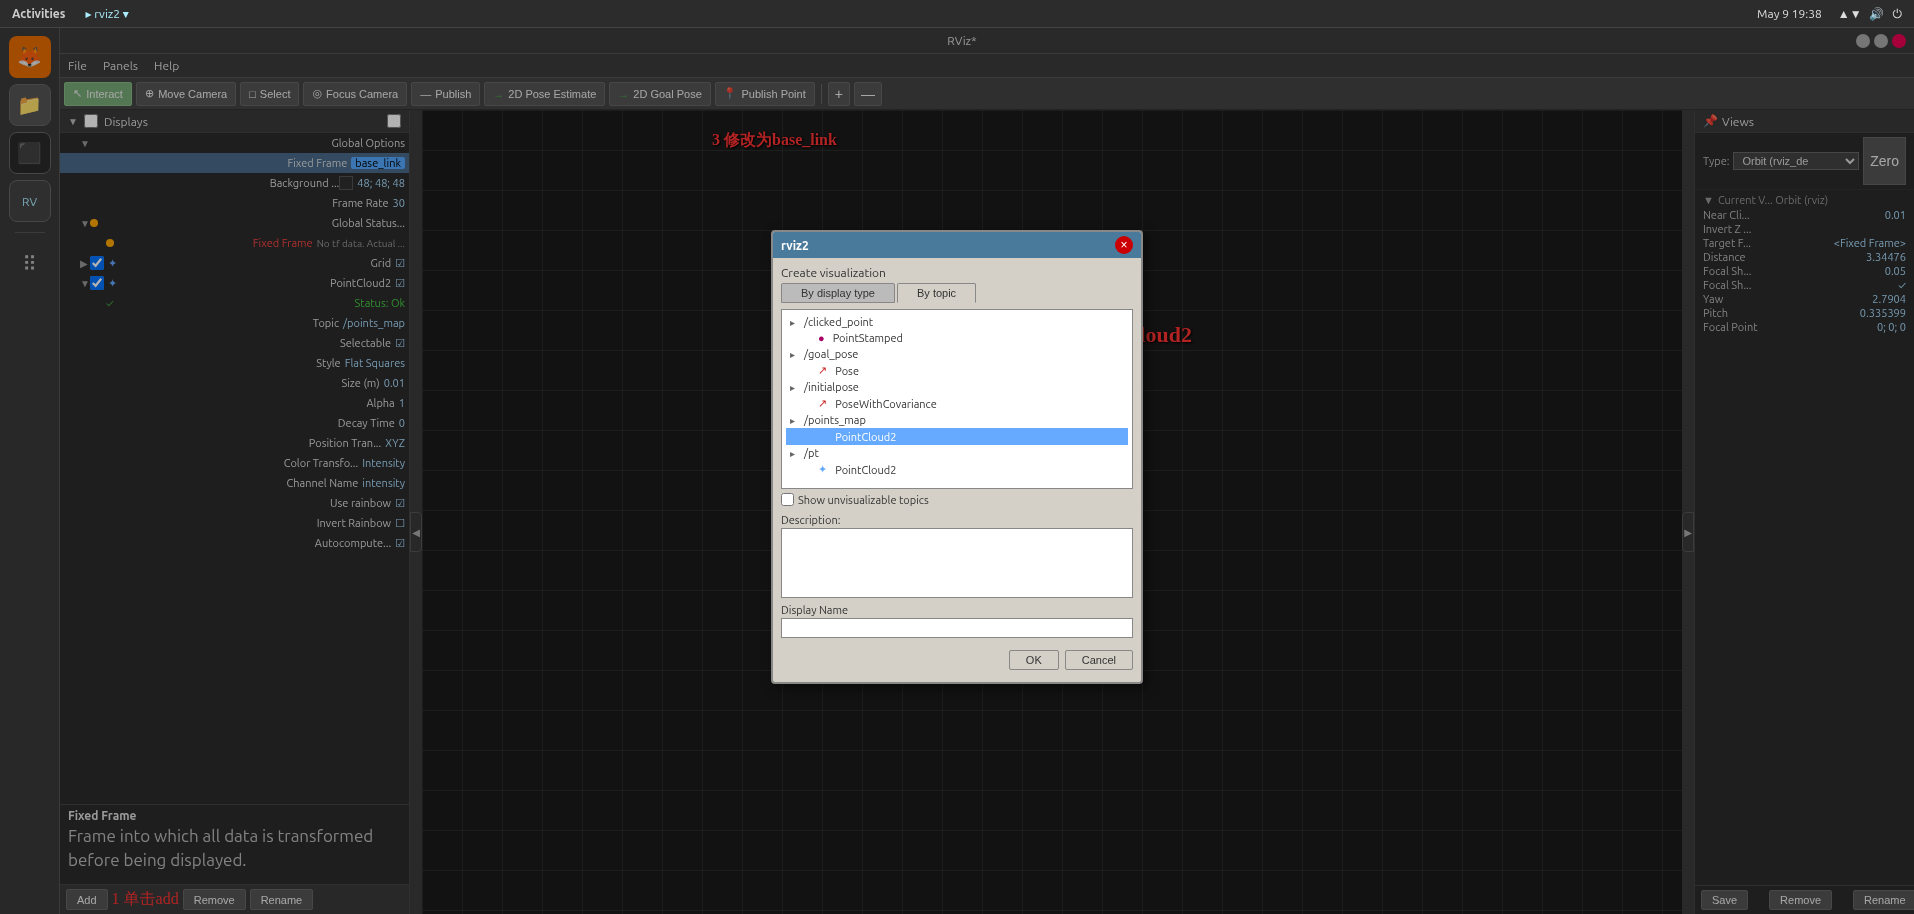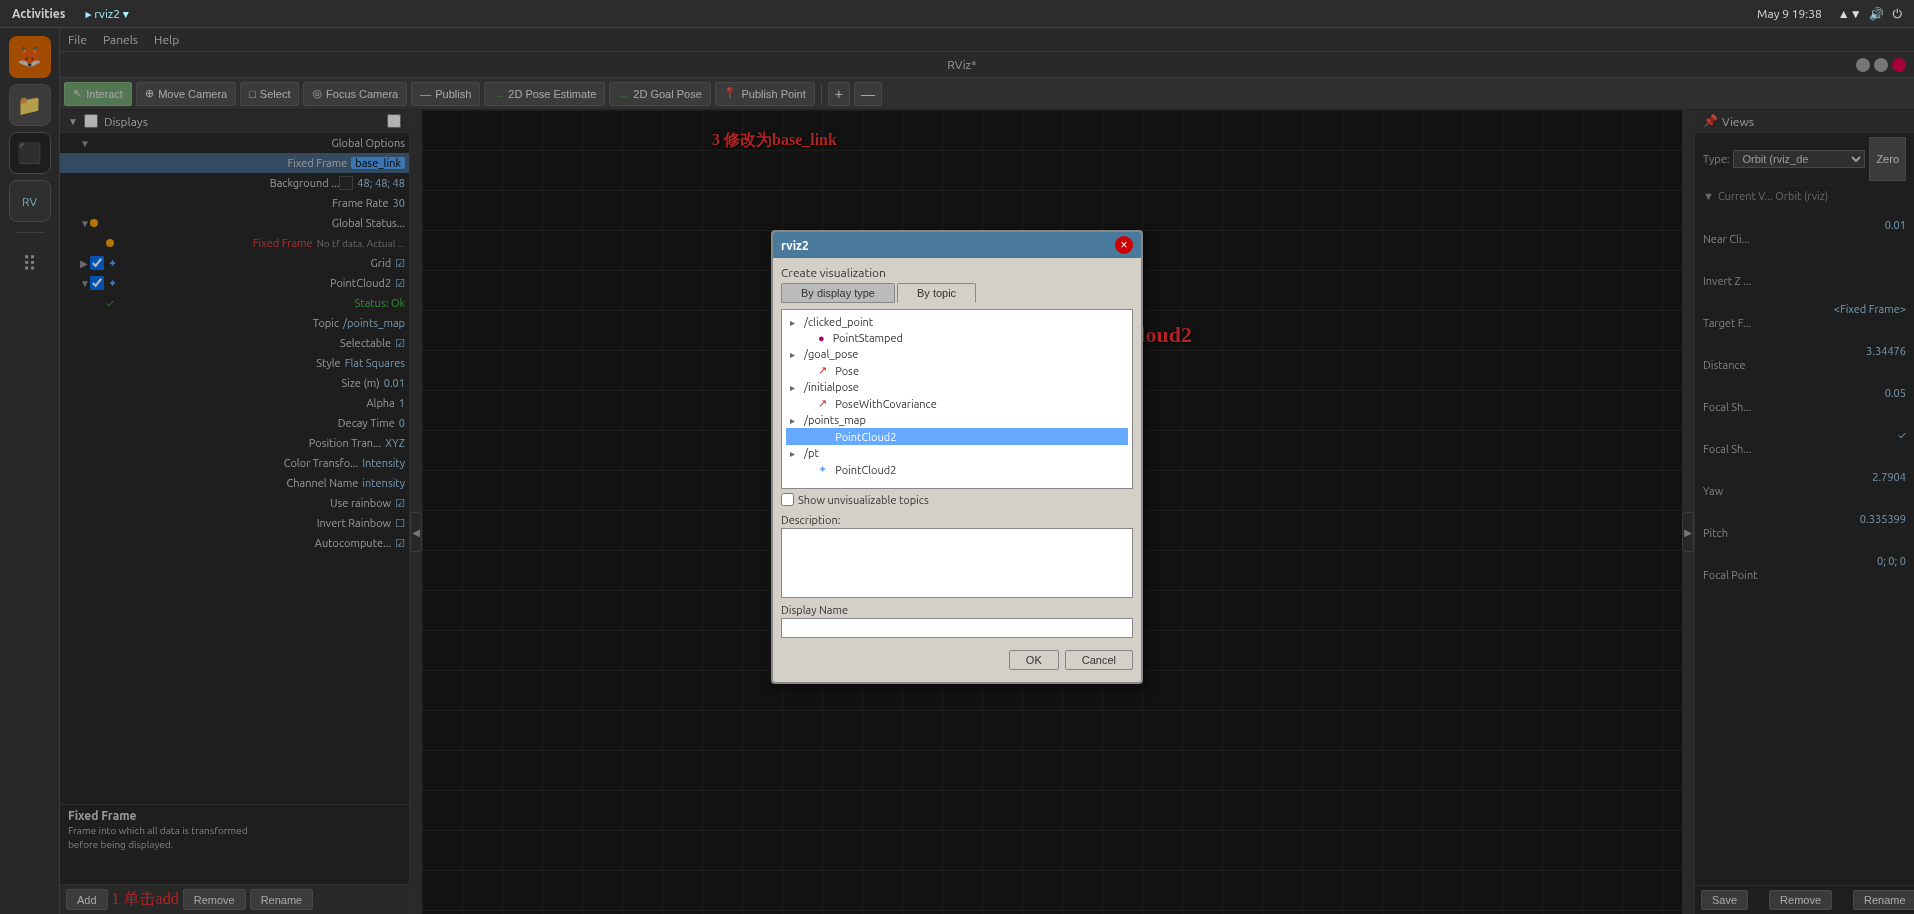--- a/index.html
+++ b/index.html
@@ -35,43 +35,43 @@
     .tree-value { color: #adf; font-size: 11px; margin-left: 4px; }
     .tree-value.blue { background: #5af; color: #000; padding: 0 4px; border-radius: 2px; }
     .expand-arrow { width: 10px; font-size: 10px; color: #999; }
     .dot { width: 8px; height: 8px; border-radius: 50%; display: inline-block; margin-right: 4px; }
     .dot.orange { background: #fa0; }
     .color-swatch { width: 14px; height: 14px; background: #303030; border: 1px solid #555; display: inline-block; }
 
     
     #statusbar { background: #2b2b2b; border-top: 1px solid #444; padding: 4px 8px; min-height: 80px; }
     #statusbar .status-title { font-weight: bold; font-size: 12px; color: #ddd; margin-bottom: 2px; }
-    #statusbar .status-desc { font-size: 10px; color: #bbb; line-height: 1.4; }
+    #statusbar .status-desc { font-size: 17px; color: #bbb; line-height: 1.4; }
 
     
     #bottom-buttons { background: #3a3a3a; border-top: 1px solid #444; padding: 4px 6px; display: flex; gap: 4px; }
     .bottom-btn { background: #555; border: 1px solid #666; color: #eee; font-size: 11px; padding: 3px 10px; cursor: pointer; border-radius: 2px; }
     .bottom-btn:disabled { color: #888; cursor: default; }
 
     
     #viewport { flex: 1; background: #1a1a1a; position: relative; overflow: hidden; }
     .grid-overlay { position: absolute; inset: 0; background-image: linear-gradient(rgba(80,80,80,0.3) 1px, transparent 1px), linear-gradient(90deg, rgba(80,80,80,0.3) 1px, transparent 1px); background-size: 40px 40px; }
     .annotation-text { position: absolute; font-size: 24px; font-weight: bold; color: #ff3333; font-family: 'SimSun', serif; text-shadow: 1px 1px 2px #000; }
 
     
     #right-panel { width: 220px; background: #2b2b2b; border-left: 1px solid #444; display: flex; flex-direction: column; }
     #views-header { background: #3a3a3a; padding: 4px 8px; border-bottom: 1px solid #444; font-size: 12px; color: #ddd; display: flex; align-items: center; gap: 4px; }
     .views-type-row { display: flex; align-items: center; gap: 4px; padding: 4px 8px; border-bottom: 1px solid #333; }
     .views-type-row label { font-size: 11px; color: #bbb; }
     .views-type-select { background: #444; border: 1px solid #666; color: #ddd; font-size: 11px; padding: 1px 4px; flex: 1; }
-    .views-zero-btn { background: #555; border: 1px solid #666; color: #eee; font-size: 11px; padding: 15px 6px; cursor: pointer; }
+    .views-zero-btn { background: #555; border: 1px solid #666; color: #eee; font-size: 14px; padding: 15px 6px; cursor: pointer; }
     .views-section { padding: 4px 8px; }
     .views-section-title { font-size: 11px; color: #999; margin-bottom: 2px; display: flex; align-items: center; gap: 4px; }
     .views-row { display: flex; align-items: center; padding: 1px 0; font-size: 11px; }
-    .views-key { color: #bbb; flex: 1; margin-top: 28px; }
+    .views-key { color: #bbb; flex: 1; }
     .views-val { color: #adf; }
     .views-bottom-btns { margin-top: auto; border-top: 1px solid #444; padding: 4px 6px; display: flex; gap: 21px; }
     .views-bottom-btn { background: #555; border: 1px solid #666; color: #eee; font-size: 11px; padding: 3px 10px; cursor: pointer; border-radius: 2px; flex: 1; text-align: center; }
 
     
     #collapse-left { position: absolute; left: 350px; top: 50%; transform: translateY(-50%); width: 12px; height: 40px; background: #3a3a3a; border: 1px solid #555; display: flex; align-items: center; justify-content: center; cursor: pointer; z-index: 10; border-radius: 0 4px 4px 0; }
     #collapse-right { position: absolute; right: 220px; top: 50%; transform: translateY(-50%); width: 12px; height: 40px; background: #3a3a3a; border: 1px solid #555; display: flex; align-items: center; justify-content: center; cursor: pointer; z-index: 10; border-radius: 4px 0 0 4px; }
 
     
     #dialog-overlay { position: absolute; inset: 0; background: rgba(0,0,0,0.3); z-index: 200; display: flex; align-items: center; justify-content: center; }
@@ -133,35 +133,35 @@
   <div class="dock-icon firefox">🦊</div>
   <div class="dock-icon file">📁</div>
   <div class="dock-icon terminal">⬛</div>
   <div class="dock-icon rviz">RV</div>
   <div class="dock-sep"></div>
   <div class="dock-icon apps">⠿</div>
 </div>
 
 <div style="position: absolute; left: 60px; top: 28px; right: 0; bottom: 0; display: flex; flex-direction: column; background: #3c3c3c;">
 
+  <div style="background: #3c3c3c; height: 26px; display: flex; align-items: center; border-bottom: 1px solid #555; padding: 0 8px;">
+    <div style="flex:1; text-align: center;">
+      <span style="color: #ddd; font-size: 12px;">RViz*</span>
+    </div>
+    <div style="display: flex; gap: 4px;">
+      <button style="background: #aaa; border: none; width: 14px; height: 14px; border-radius: 50%; cursor: pointer;"></button>
+      <button style="background: #aaa; border: none; width: 14px; height: 14px; border-radius: 50%; cursor: pointer;"></button>
+      <button style="background: #e05; border: none; width: 14px; height: 14px; border-radius: 50%; cursor: pointer;"></button>
+    </div>
+  </div>
+
   <div id="menubar">
     <span>File</span>
     <span>Panels</span>
     <span>Help</span>
-  </div>
-
-  <div style="background: #3c3c3c; height: 26px; display: flex; align-items: center; border-bottom: 1px solid #555; padding: 0 8px;">
-    <div style="flex:1; text-align: center;">
-      <span style="color: #ddd; font-size: 12px;">RViz*</span>
-    </div>
-    <div style="display: flex; gap: 4px;">
-      <button style="background: #aaa; border: none; width: 14px; height: 14px; border-radius: 50%; cursor: pointer;"></button>
-      <button style="background: #aaa; border: none; width: 14px; height: 14px; border-radius: 50%; cursor: pointer;"></button>
-      <button style="background: #e05; border: none; width: 14px; height: 14px; border-radius: 50%; cursor: pointer;"></button>
-    </div>
   </div>
 
   <div id="toolbar">
     <button class="tb-btn active">
       <span>↖</span>
       <span>Interact</span>
     </button>
     <button class="tb-btn">
       <span>⊕</span>
       <span>Move Camera</span>

